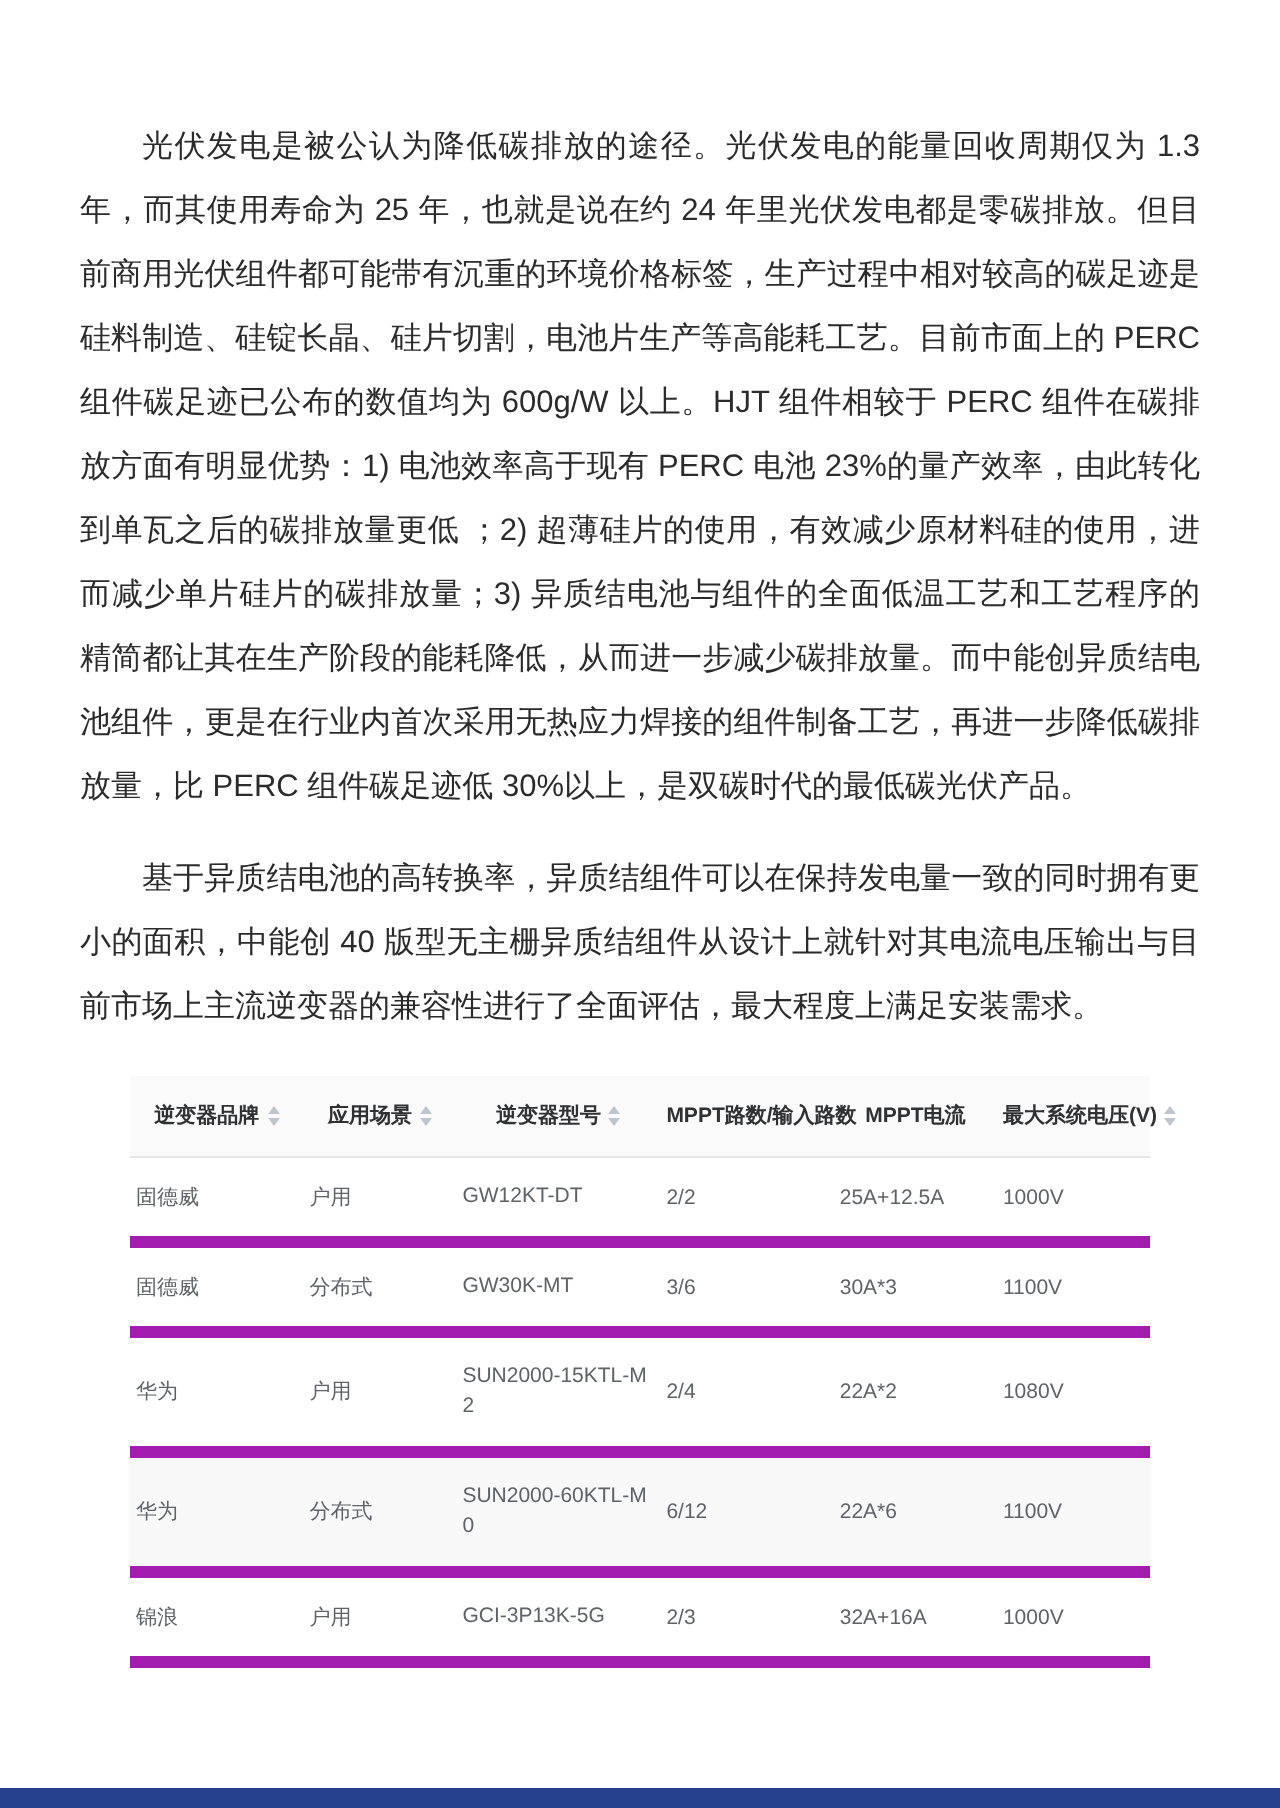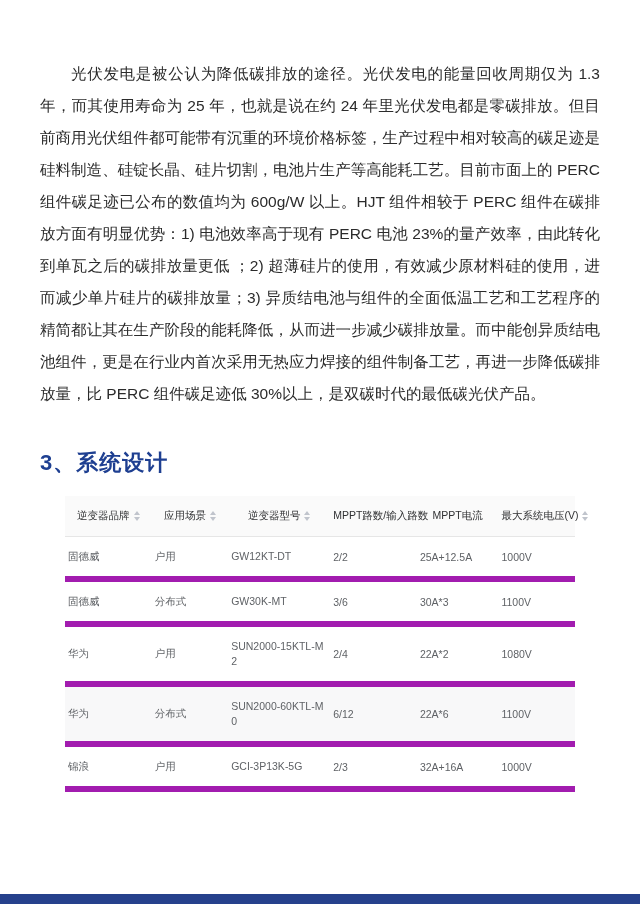--- a/index.html
+++ b/index.html
@@ -34,21 +34,21 @@
   .sub-heading{margin-top:16px;}
   .sub-heading .label{font-size:15px;}
 
   
   .tbl-wrap{margin:18px 25px 0 25px;}
   table.compat{
     width:100%;border-collapse:collapse;table-layout:fixed;
     font-size:10.5px;color:#5f6266;
   }
   table.compat th{
-    background:#fafafa;color:#303133;font-weight:normal;
+    background:#fafafa;color:#303133;font-weight:bold;
     padding:13px 3px;text-align:center;vertical-align:middle;
     border-bottom:1px solid #e6e6e6;white-space:nowrap;
   }
   table.compat td{
     padding:12px 3px;text-align:left;vertical-align:middle;
     border-bottom:6px solid #a21caf;background:#fff;
   }
   table.compat tr.shaded td{background:#f8f8f9;}
   td.model{word-break:break-all;line-height:15px;}
   .col-brand{width:17%;} .col-scene{width:15%;} .col-model{width:20%;}
@@ -65,23 +65,23 @@
   }
 </style>
 </head>
 <body style="--accent-navy: #26418c; --heading-blue: #3d5a9c; --title-blue: #1e3f91;">
 
 <div class="page">
 
 
   <p class="para">光伏发电是被公认为降低碳排放的途径。光伏发电的能量回收周期仅为 1.3 年，而其使用寿命为 25 年，也就是说在约 24 年里光伏发电都是零碳排放。但目前商用光伏组件都可能带有沉重的环境价格标签，生产过程中相对较高的碳足迹是硅料制造、硅锭长晶、硅片切割，电池片生产等高能耗工艺。目前市面上的 PERC 组件碳足迹已公布的数值均为 600g/W 以上。HJT 组件相较于 PERC 组件在碳排放方面有明显优势：1) 电池效率高于现有 PERC 电池 23%的量产效率，由此转化到单瓦之后的碳排放量更低 ；2) 超薄硅片的使用，有效减少原材料硅的使用，进而减少单片硅片的碳排放量；3) 异质结电池与组件的全面低温工艺和工艺程序的精简都让其在生产阶段的能耗降低，从而进一步减少碳排放量。而中能创异质结电池组件，更是在行业内首次采用无热应力焊接的组件制备工艺，再进一步降低碳排放量，比 PERC 组件碳足迹低 30%以上，是双碳时代的最低碳光伏产品。</p>
 
-  <div class="big-title">3、系统设计</div>
 
 
+  <p class="para">基于异质结电池的高转换率，异质结组件可以在保持发电量一致的同时拥有更小的面积，中能创 40 版型无主栅异质结组件从设计上就针对其电流电压输出与目前市场上主流逆变器的兼容性进行了全面评估，最大程度上满足安装需求。</p>
 
   <div class="tbl-wrap">
     <table class="compat">
       <colgroup id="tbl-cols">
           <col class="col-brand">
           <col class="col-scene">
           <col class="col-model">
           <col class="col-paths">
           <col class="col-current">
           <col class="col-volt">

